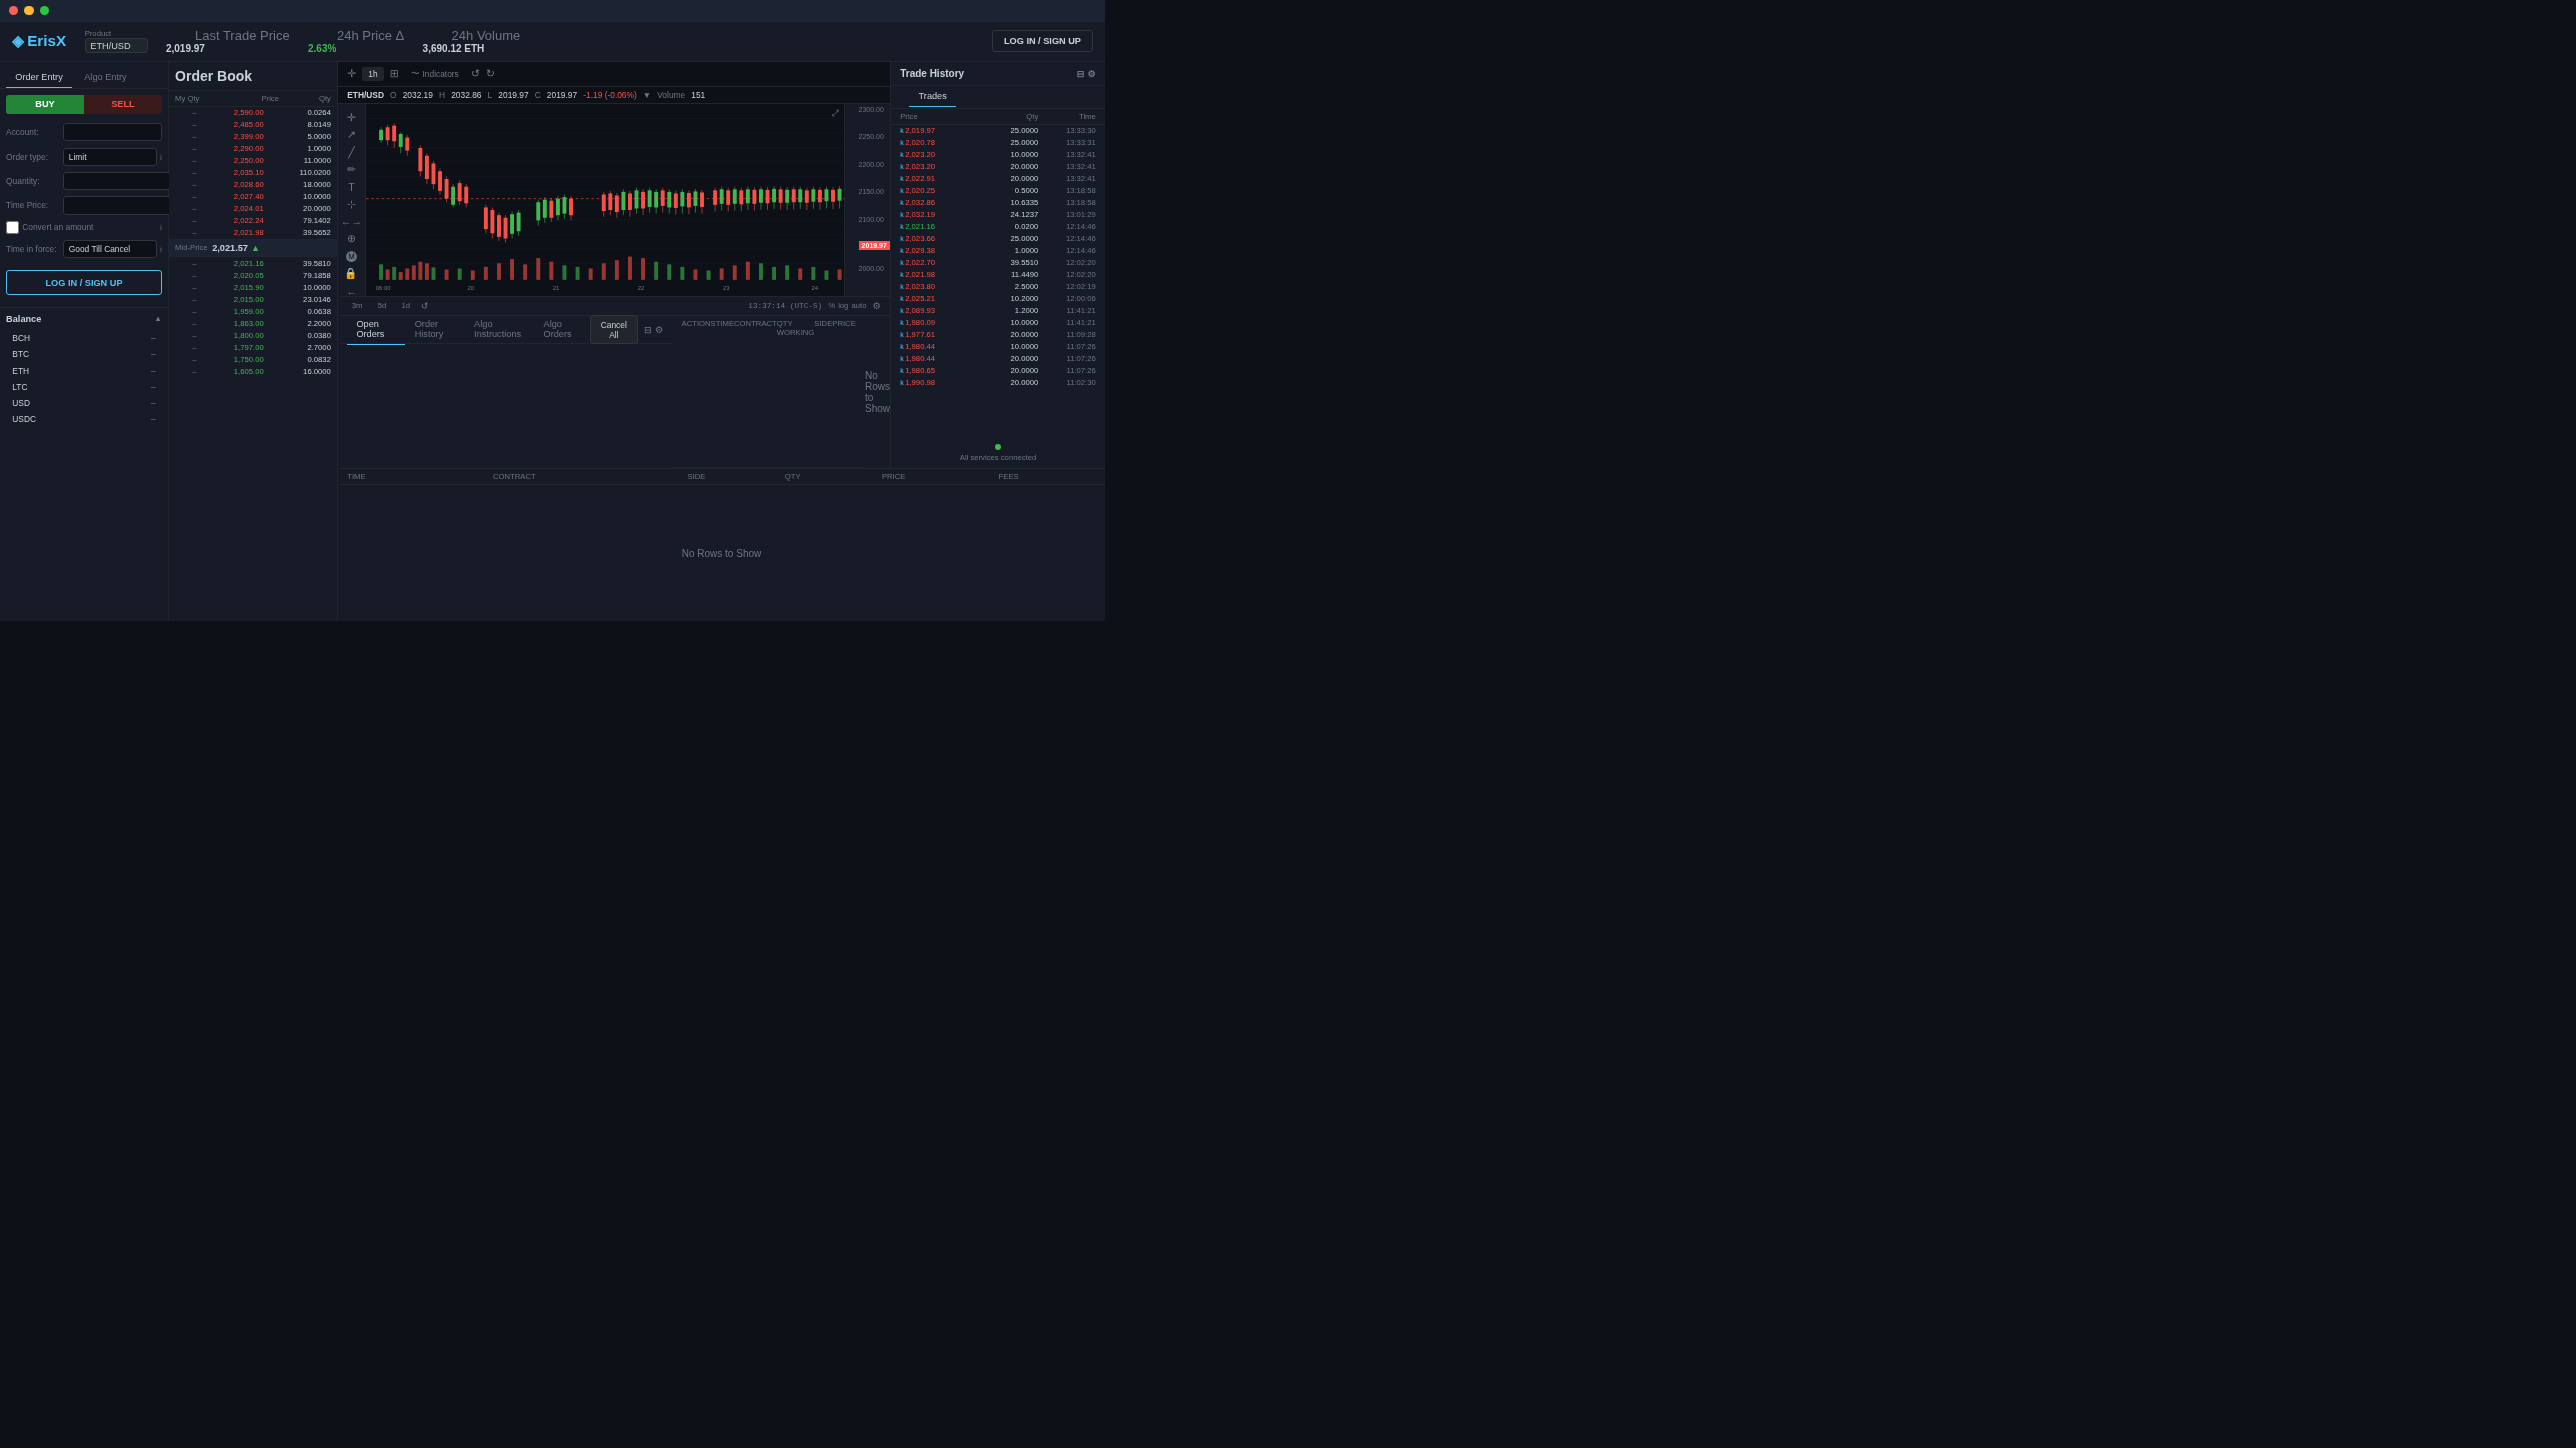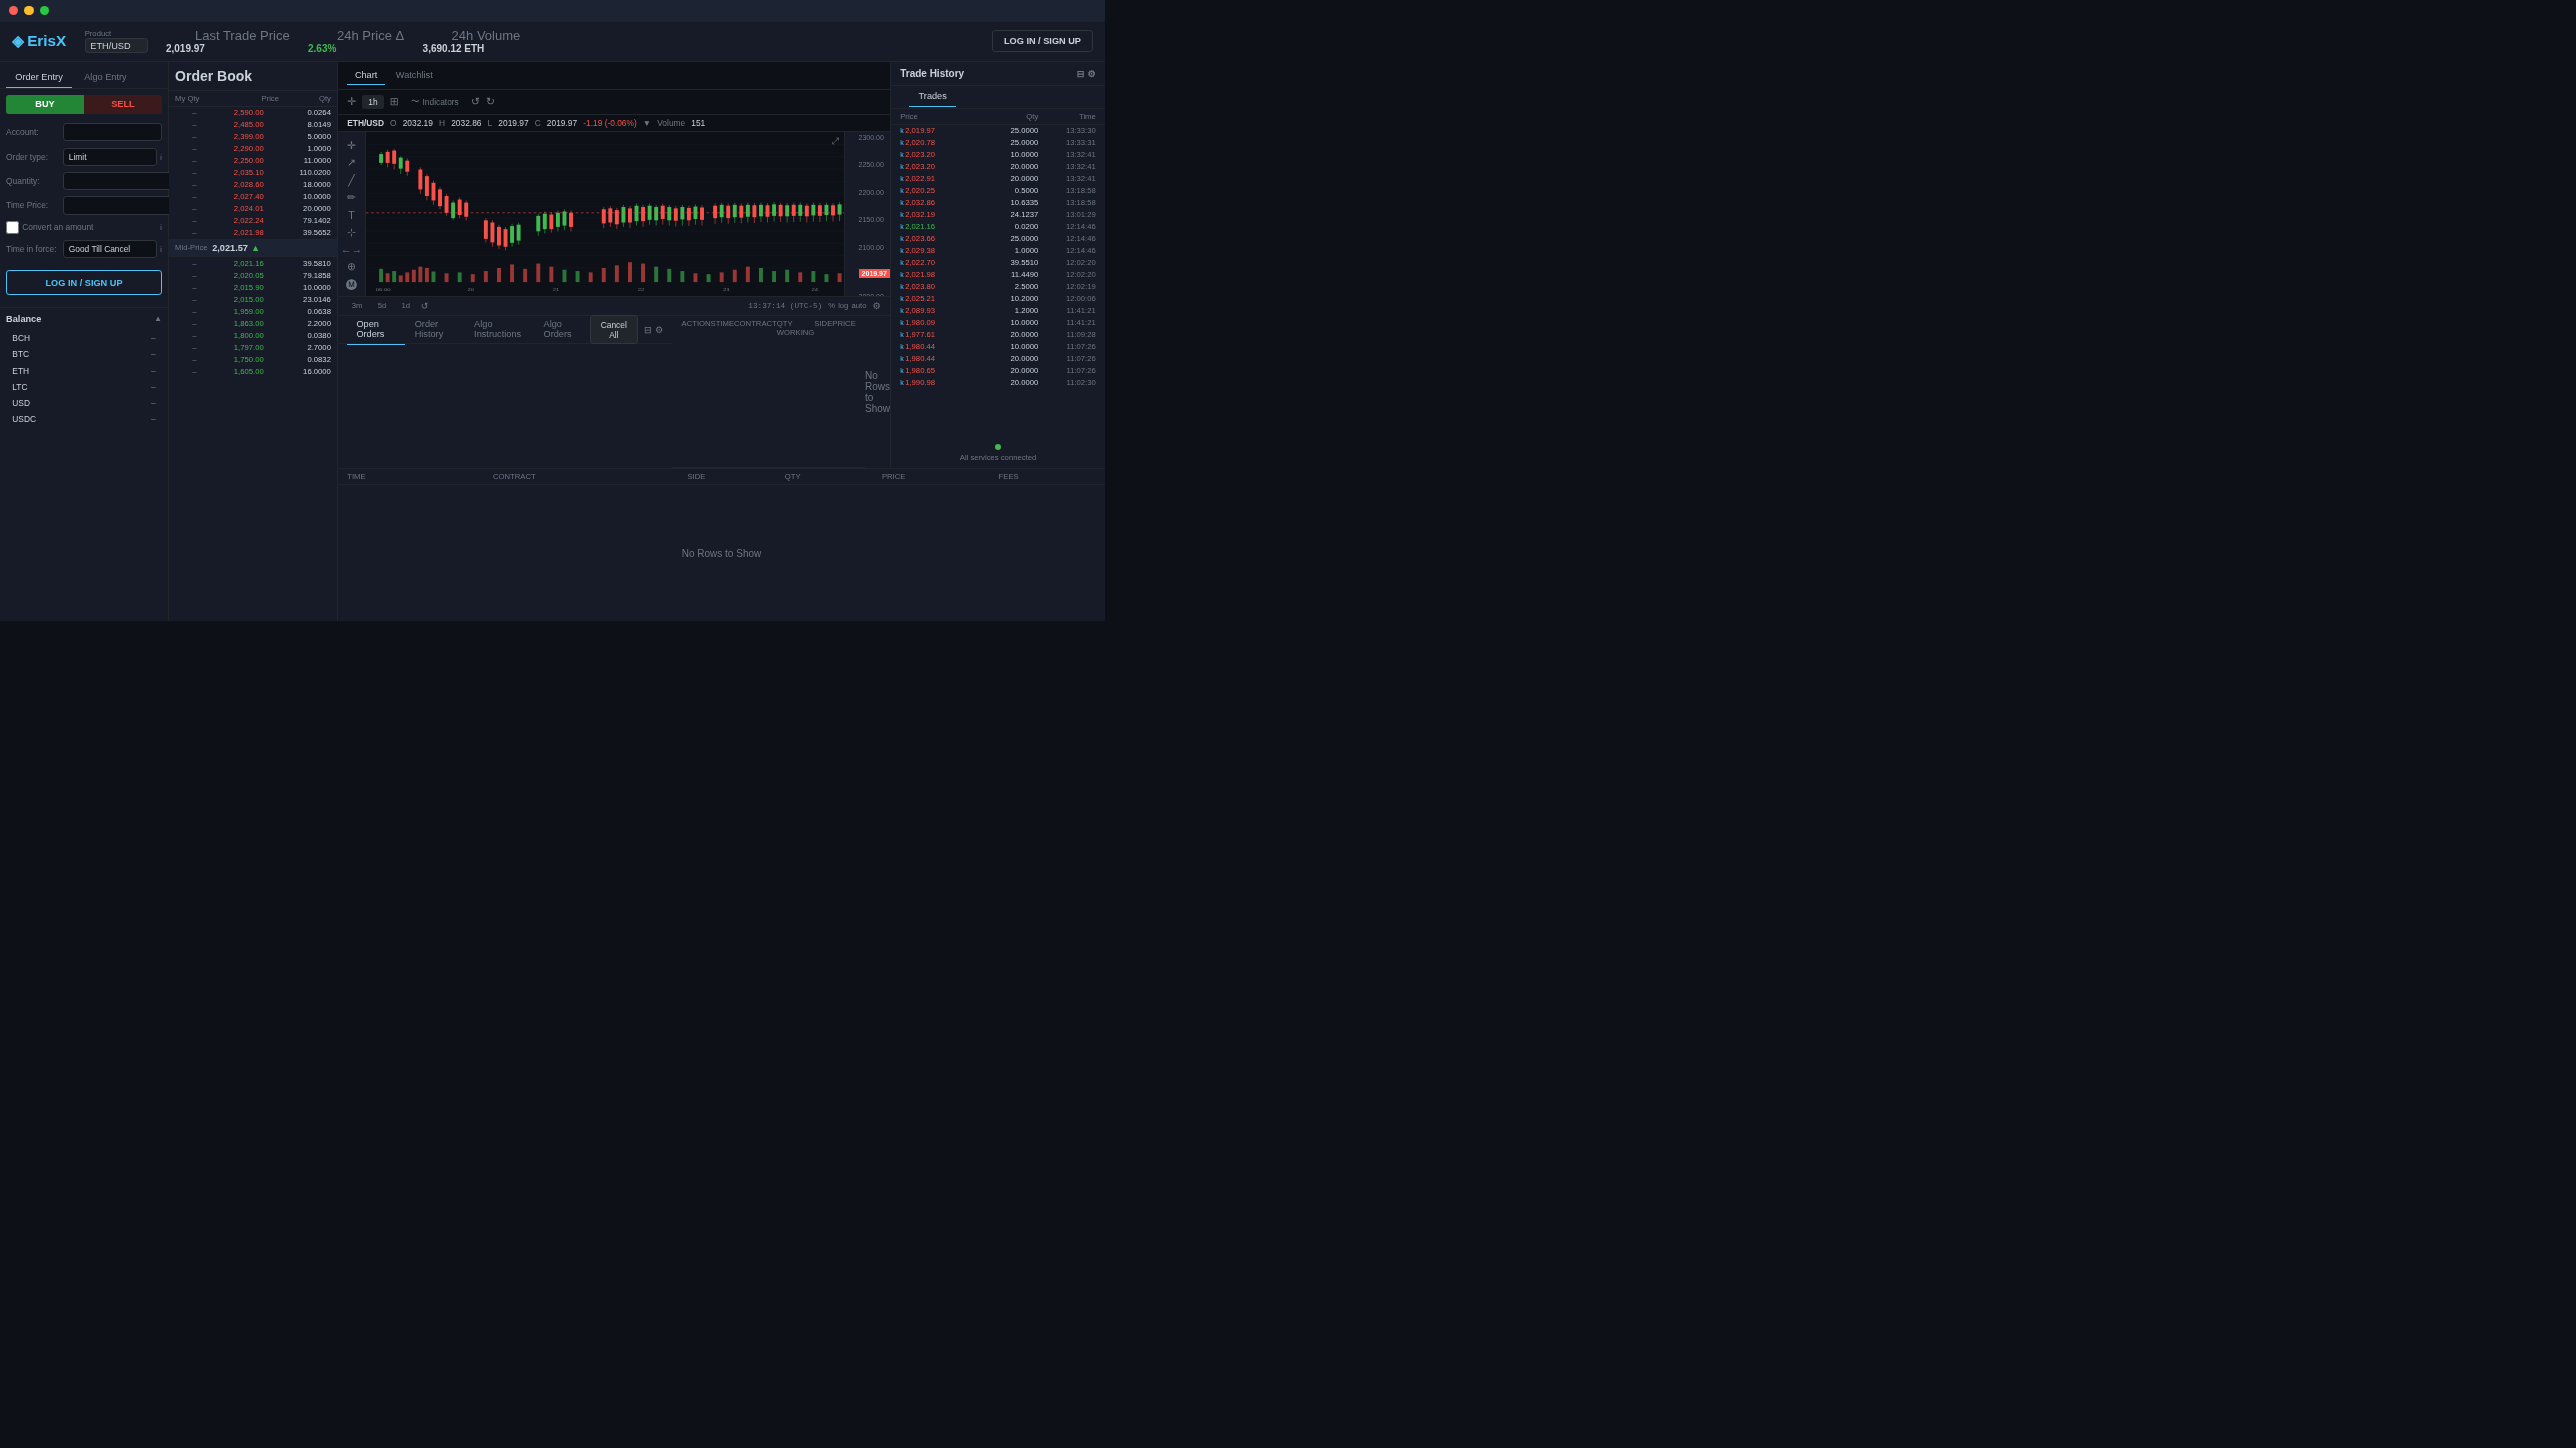--- a/index.html
+++ b/index.html
@@ -727,24 +727,20 @@
     <span class="ob-qty">16.0000</span>
   </div>
       </div>
   </div>
 
   <div style="flex:1; display:flex; flex-direction:column; min-width:0;">
     <div style="flex:1; display:flex; min-height:0;">
 
       <div class="center-main">
 
-        <div class="chart-tabs">
-          <div class="chart-tab active">Chart</div>
-          <div class="chart-tab">Watchlist</div>
-        </div>
 
         <div class="chart-toolbar">
           <span style="color:#6e7681;font-size:10.7px;cursor:pointer;">✛</span>
           <button class="tf-btn active">1h</button>
           <span style="color:#6e7681;font-size:10.7px;cursor:pointer;">⊞</span>
           <button class="indicators-btn">
             <span>〜</span>
             <span>Indicators</span>
           </button>
           <span style="color:#6e7681;font-size:10.7px;cursor:pointer;">↺</span>

